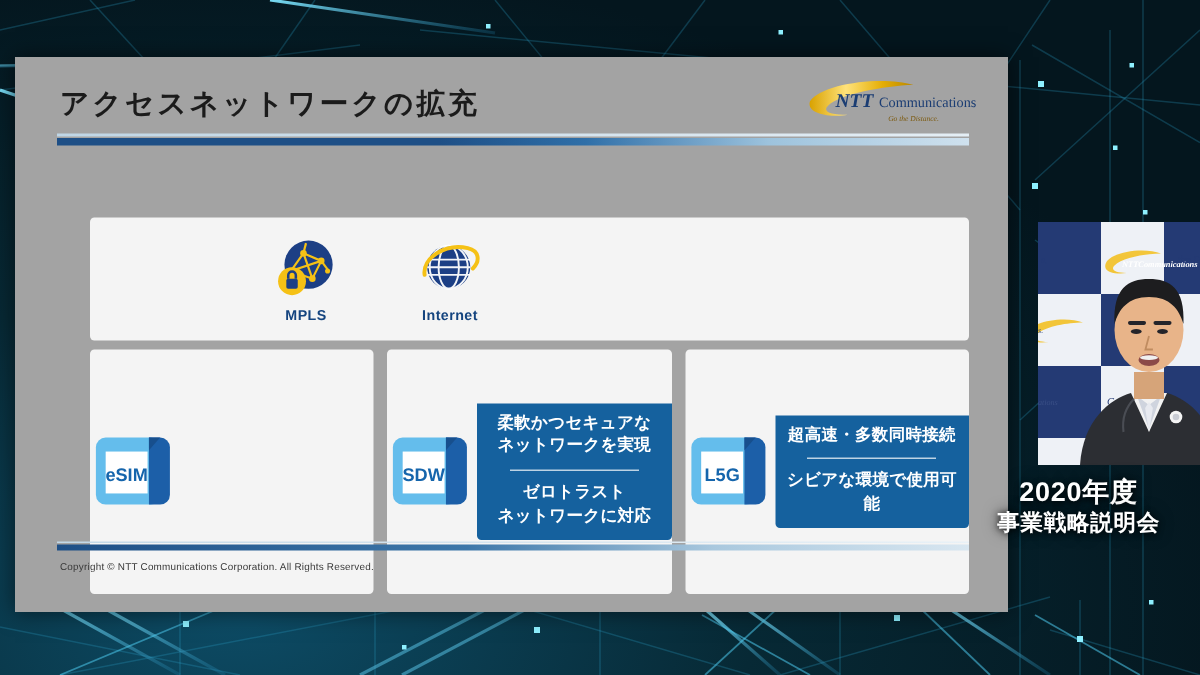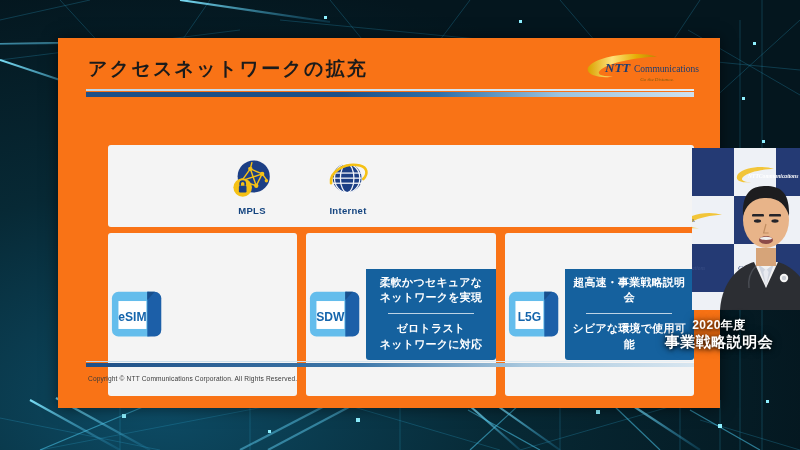--- a/index.html
+++ b/index.html
@@ -12,23 +12,22 @@
   
   #bg { position:absolute; inset:0; background:
       radial-gradient(ellipse at 20% 90%, #0d4c66 0%, #072935 38%, #04161e 75%),
       linear-gradient(180deg,#062530 0%,#04181f 55%,#03141b 100%);
   }
   #bg svg { position:absolute; inset:0; }
 
   
   #slide {
     position:absolute; left:10px; top:38px; width:662px; height:370px;
-    background:#f97316; overflow:hidden;
+    background:#a3a3a3; overflow:hidden;
     box-shadow:0 0 14px rgba(0,0,0,.55);
-    margin-left:48px;
   }
 
   .slide-title {
     position:absolute; left:30px; top:18px;
     font-size:19px; font-weight:700; color:#1b1b1b;
     letter-spacing:2.2px;
   }
   .logo-wrap { position:absolute; right:18px; top:14px; width:120px; height:34px; }
 
   .title-rule {
@@ -93,21 +92,21 @@
   }
   .backdrop { position:absolute; inset:0; }
   .speaker { position:absolute; inset:0; }
 
   
   .event-title {
     position:absolute; right:3px; top:318px; width:156px; text-align:center;
     color:#fff; font-weight:700; line-height:1.22;
     text-shadow:0 1px 4px rgba(0,0,0,.85), 0 0 10px rgba(0,0,0,.6);
   }
-  .event-title .l1 { font-size:12px; letter-spacing:.5px; }
+  .event-title .l1 { font-size:18px; letter-spacing:.5px; }
   .event-title .l2 { font-size:15px; letter-spacing:.5px; }
 </style>
 </head>
 <body>
 
 <div id="bg">
   <svg width="800" height="450" viewBox="0 0 800 450">
     <defs>
       <linearGradient id="glow" x1="0" y1="0" x2="1" y2="1">
         <stop offset="0" stop-color="#7fe6ff" stop-opacity=".95"></stop>
@@ -295,21 +294,21 @@
       <div class="badge">
         <svg viewBox="0 0 64 58" width="60" height="54">
           <rect x="4" y="4" width="46" height="48" rx="7" fill="#64bdec"></rect>
           <path d="M42 4 h8 a7 7 0 0 1 7 7 v34 a7 7 0 0 1 -7 7 h-8 Z" fill="#1c5fa8"></path>
           <path d="M42 4 h8 l-8 9 Z" fill="#174f8d"></path>
           <rect x="11" y="14" width="30" height="30" fill="#fff"></rect>
           <text x="26" y="35" font-family="Liberation Sans, sans-serif" font-size="13" font-weight="bold" fill="#1565ac" text-anchor="middle">L5G</text>
         </svg>
       </div>
       <div class="card-body">
-        <div class="l1" style="white-space:pre-line">超高速・事業戦略説明会</div>
+        <div class="l1" style="white-space:pre-line">超高速・多数同時接続</div>
         <div class="sep"></div>
         <div class="l2" style="white-space:pre-line">シビアな環境で使用可能</div>
       </div>
     </div>
 
   </div>
 
   <div class="copy-rule"></div>
   <div class="copyright">Copyright © NTT Communications Corporation. All Rights Reserved.</div>
 </div>

